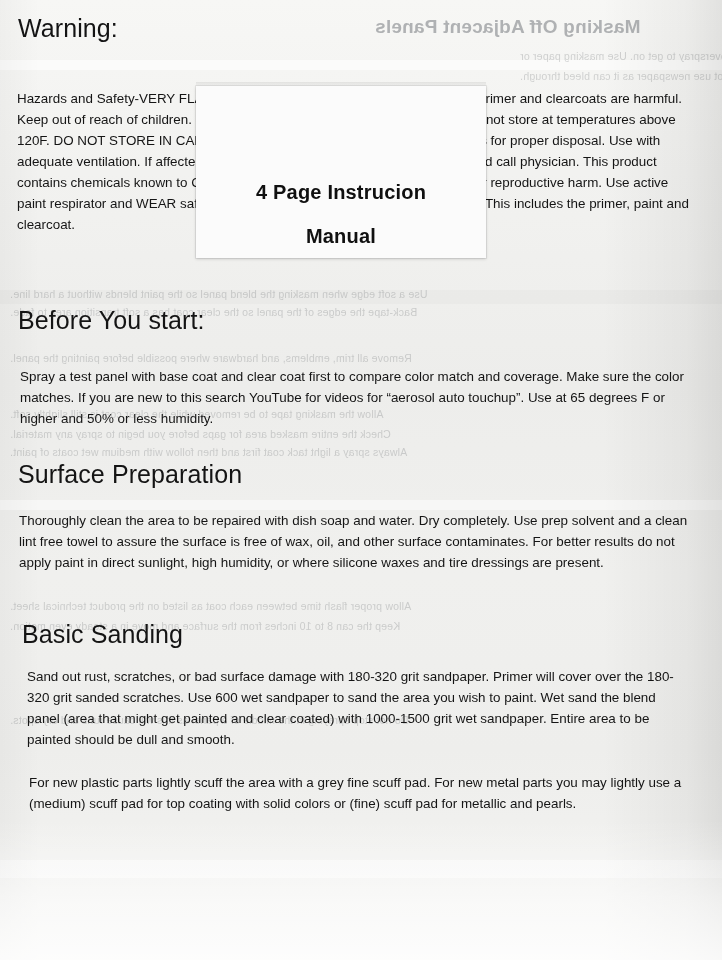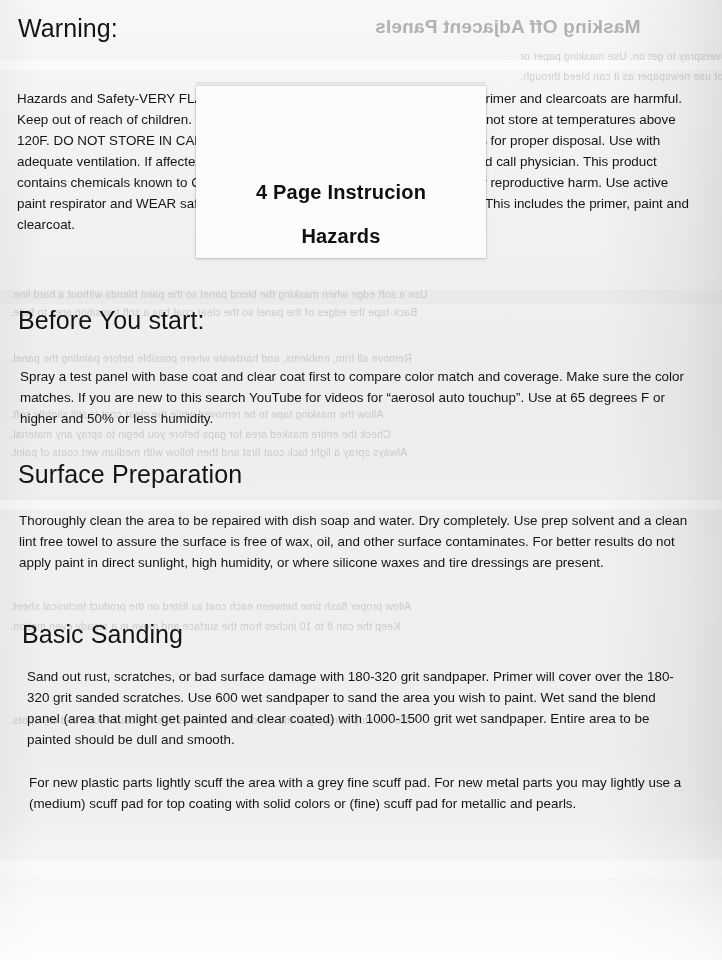--- a/index.html
+++ b/index.html
@@ -174,20 +174,20 @@
 
     <h2 class="heading" style="left:22px; top:620px;">Basic Sanding</h2>
     <p class="para" style="left:27px; top:666px; width: 665px;">Sand out rust, scratches, or bad surface damage with 180-320 grit sandpaper. Primer will cover over the 180-320 grit sanded scratches. Use 600 wet sandpaper to sand the area you wish to paint. Wet sand the blend panel (area that might get painted and clear coated) with 1000-1500 grit wet sandpaper. Entire area to be painted should be dull and smooth.</p>
     <p class="para" style="left:29px; top:772px; width: 660px;">For new plastic parts lightly scuff the area with a grey fine scuff pad. For new metal parts you may lightly use a (medium) scuff pad for top coating with solid colors or (fine) scuff pad for metallic and pearls.</p>
 
   </div>
 
   <div class="card-edge-top"></div>
   <div class="overlay-card">
     <div class="line">4 Page Instrucion</div>
-    <div class="line">Hazards</div>
+    <div class="line">Manual</div>
   </div>
 
   <div class="paper-shade-left"></div>
   <div class="paper-shade-right"></div>
   <div class="paper-shade-bottom"></div>
 
 </div>
 
 </body></html>

